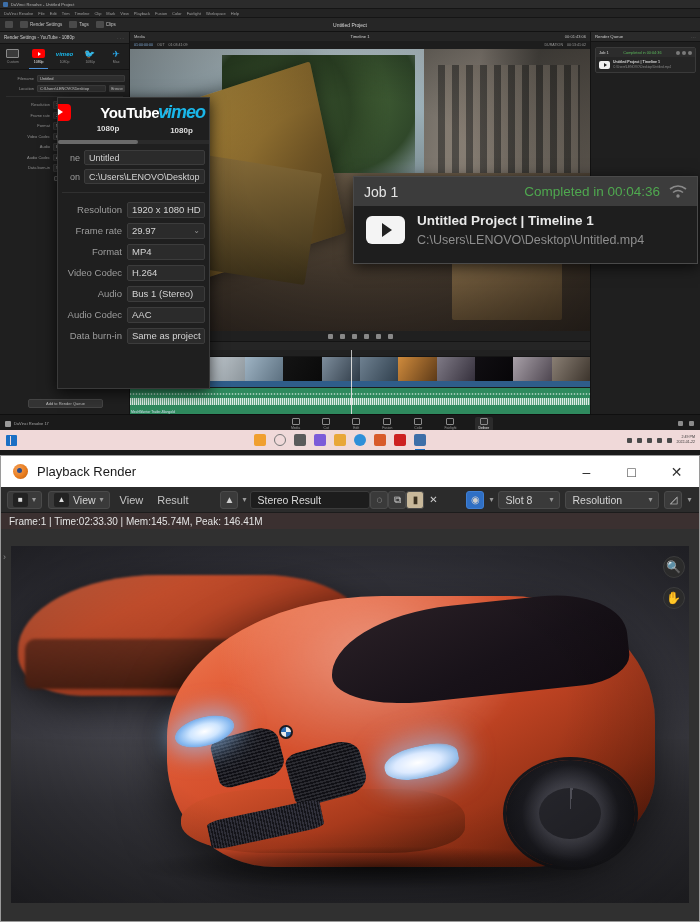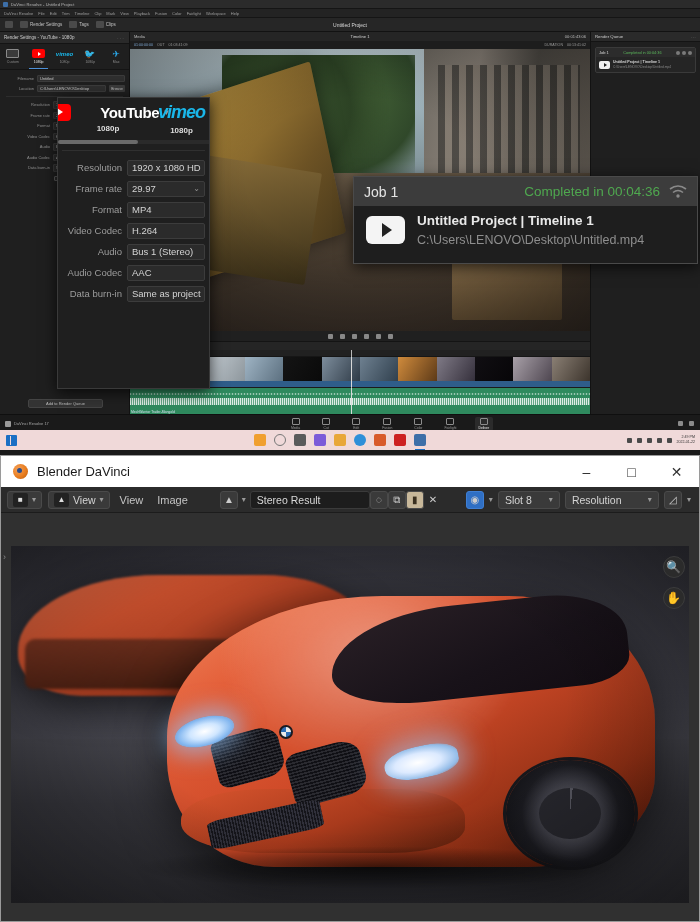--- a/index.html
+++ b/index.html
@@ -656,20 +656,28 @@
       <span class="mg-res">1080p</span>
     </div>
     <div class="mg-p mg-p2">
       <span class="mg-vim">vimeo</span>
       <span class="mg-res">1080p</span>
     </div>
   </div>
 
   <div class="mg-scroll"></div>
 
+  <div class="mg-frow">
+    <span class="ml">ne</span>
+    <span class="mi">Untitled</span>
+  </div>
+  <div class="mg-frow">
+    <span class="ml">on</span>
+    <span class="mi">C:\Users\LENOVO\Desktop</span>
+  </div>
 
   <div class="mg-div"></div>
 
   <div class="mg-prow">
     <span class="ml">Resolution</span>
     <span class="mi">
       <span>1920 x 1080 HD</span>
       <span class="cv"></span>
     </span>
   </div>
@@ -735,40 +743,40 @@
       <span class="jc-name" style="display:block">Untitled Project | Timeline 1</span>
       <span class="jc-path" style="display:block">C:\Users\LENOVO\Desktop\Untitled.mp4</span>
     </span>
   </div>
 </div>
 
 <div id="blender">
 
   <div class="bl-title">
     <span class="bl-ico"></span>
-    <span class="bl-ttl">Blender DaVinci</span>
+    <span class="bl-ttl">Playback Render</span>
     <span class="bl-wbtns">
       <span class="bl-wb">–</span>
       <span class="bl-wb">□</span>
       <span class="bl-wb close">✕</span>
     </span>
   </div>
 
   <div class="bl-header">
     <span class="bl-btn">
       <span class="bl-icobox">■</span>
       <span class="bl-chev">▾</span>
     </span>
     <span class="bl-btn">
       <span class="bl-icobox">▲</span>
       <span>View</span>
       <span class="bl-chev">▾</span>
     </span>
     <span class="bl-menu">View</span>
-    <span class="bl-menu">Image</span>
+    <span class="bl-menu">Result</span>
 
     <span style="display:flex;align-items:center;gap:0;margin-left:22px">
       <span class="bl-sq">▲</span>
       <span class="bl-chev" style="margin:0 4px">▾</span>
       <span class="bl-field">Stereo Result</span>
       <span class="bl-sq">◌</span>
       <span class="bl-sq">⧉</span>
       <span class="bl-sq" style="background:#c8b89a;color:#3a3020">▮</span>
       <span class="bl-sq" style="background:transparent;border:none">✕</span>
     </span>
@@ -782,20 +790,21 @@
       </span>
       <span class="bl-dd" style="min-width:94px">
         <span>Resolution</span>
         <span class="bl-chev">▾</span>
       </span>
       <span class="bl-sq">◿</span>
       <span class="bl-chev">▾</span>
     </span>
   </div>
 
+  <div class="bl-status">Frame:1 | Time:02:33.30 | Mem:145.74M, Peak: 146.41M</div>
 
   <div class="bl-canvas">
     <div class="sc-wall"></div>
     <div class="sc-floor"></div>
     <div class="sc-glow"></div>
     <div class="sc-carB"></div>
     <div class="sc-carB2"></div>
     <div class="sc-car"></div>
     <div class="sc-wind"></div>
     <div class="sc-bump"></div>

